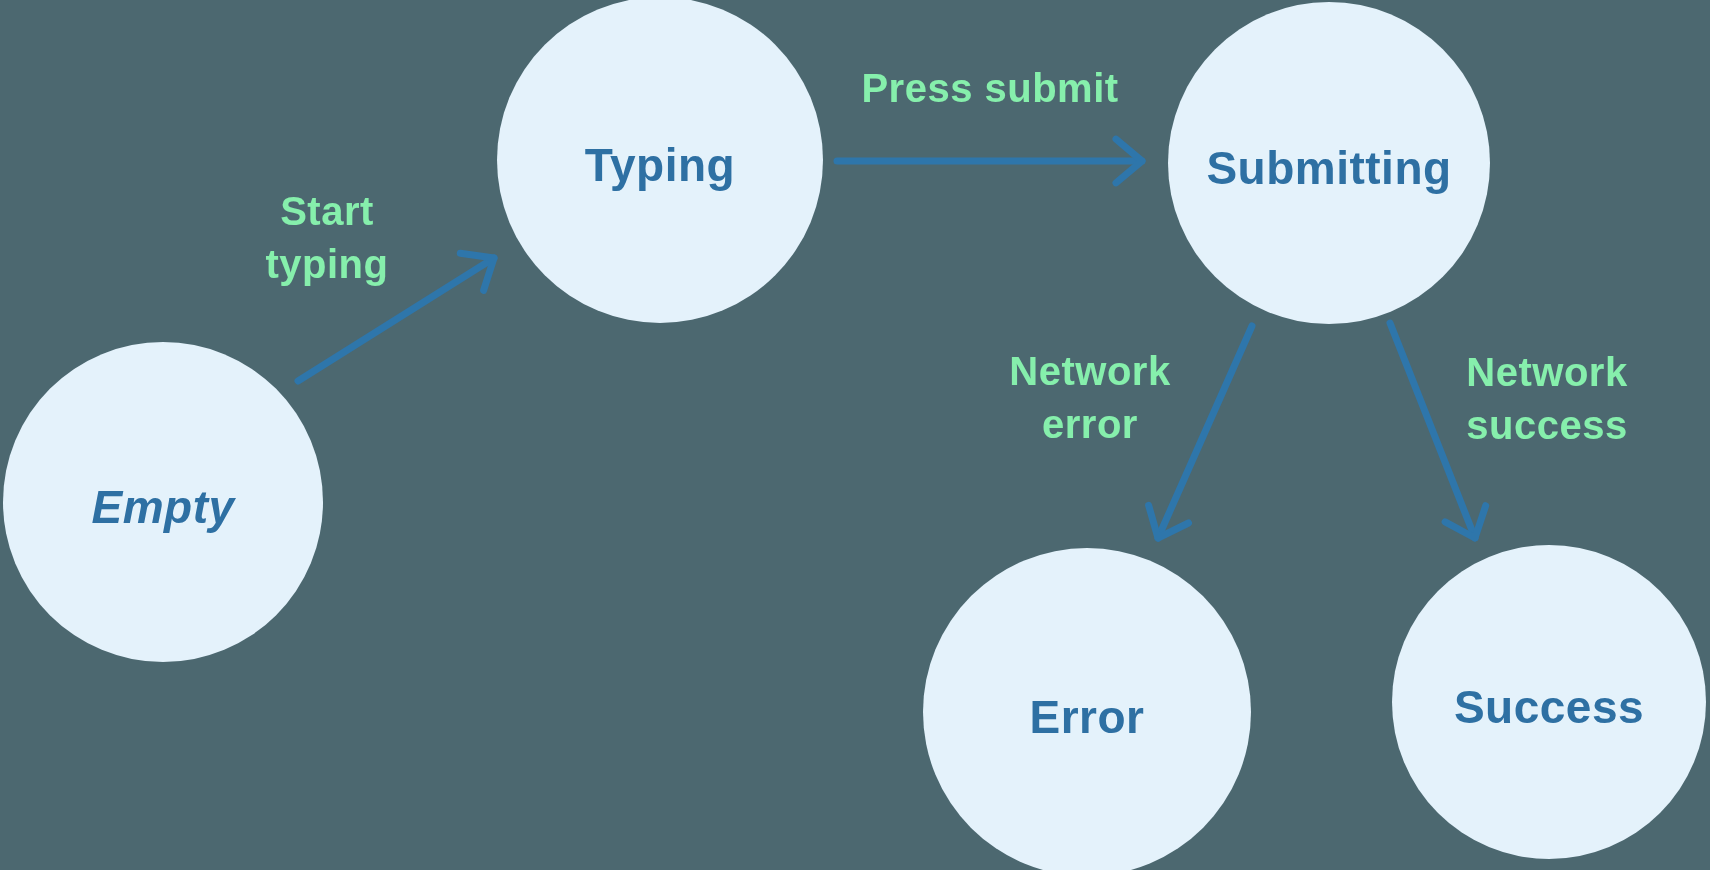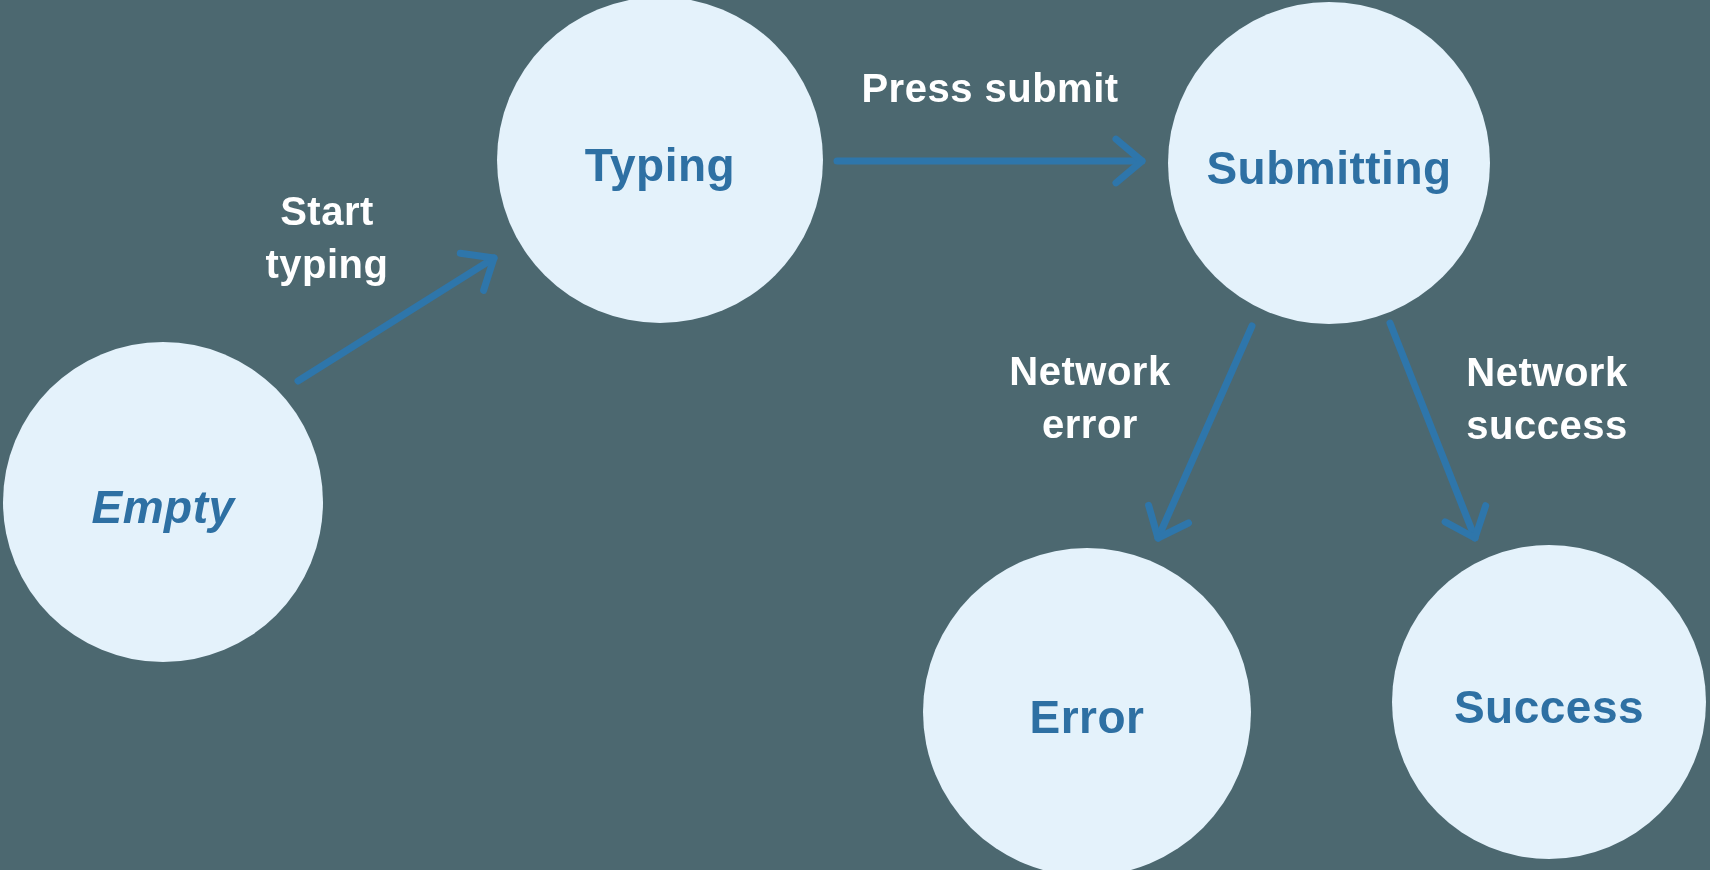--- a/index.html
+++ b/index.html
@@ -36,21 +36,21 @@
     font-size: 46px;
     font-weight: bold;
     letter-spacing: 0.5px;
     transform: translateY(5px);
     white-space: nowrap;
   }
   .edge-label {
     position: absolute;
     transform: translate(-50%, -50%);
     text-align: center;
-    color: #ffffff;
+    color: #86efac;
     font-size: 40px;
     font-weight: bold;
     letter-spacing: 0.5px;
     line-height: 53px;
     white-space: nowrap;
   }
 </style>
 </head>
 <body>
 

